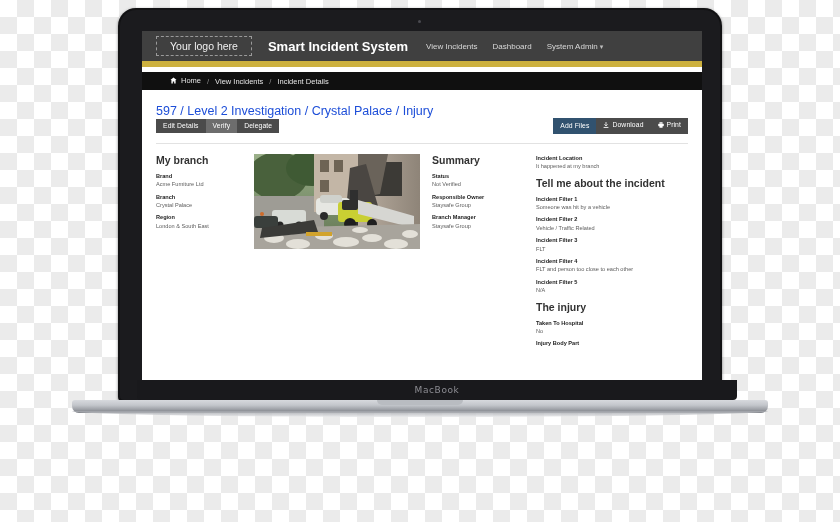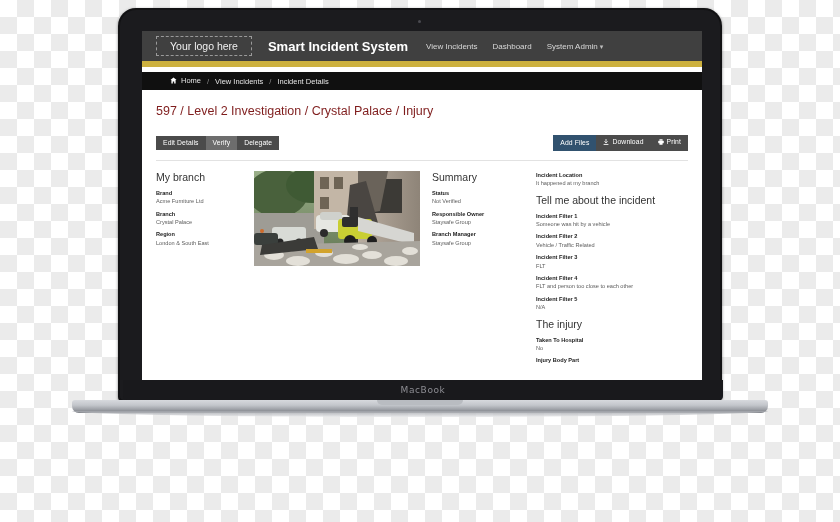--- a/index.html
+++ b/index.html
@@ -24,21 +24,21 @@
   .lid-inner{
     position:absolute;left:2px;top:2px;width:600px;height:390px;
     background:#1b1b1e;border-radius:16px 16px 4px 4px;
   }
   .camera{position:absolute;left:50%;top:10px;margin-left:-2px;width:3px;height:3px;border-radius:50%;background:#4a4a50;}
   .screen{
     position:absolute;left:22px;top:21px;width:560px;height:351px;
     background:#ffffff;overflow:hidden;
   }
   .chin{
-    position:absolute;left:3px;bottom:0;width:600px;height:20px;
+    position:absolute;left:17px;bottom:0;width:600px;height:20px;
     background:#19191c;border-radius:0 0 4px 4px;
     display:flex;align-items:center;justify-content:center;
   }
   .chin span{font-size:9px;color:#8d8d93;letter-spacing:.6px;font-family:"DejaVu Sans",sans-serif;}
   .base{
     position:absolute;left:-46px;top:392px;width:696px;height:13px;
     background:linear-gradient(#d7d9dd 0%,#c3c6cb 40%,#9a9da3 75%,#73767c 100%);
     border-radius:3px 3px 7px 7px;
   }
   .base-shadow{
@@ -61,39 +61,39 @@
   .navlink{color:#d8d8d8;font-size:8px;margin-right:15px;white-space:nowrap;}
   .caret{font-size:7px;color:#bdbdbd;margin-left:2px;}
   .stripe{height:6px;background:#cdb13f;}
   .gap{height:5px;background:#fff;}
   .crumbbar{height:18px;background:#101010;display:flex;align-items:center;padding-left:28px;}
   .crumb{color:#e3e3e3;font-size:7.5px;}
   .crumb-sep{color:#8c8c8c;font-size:7.5px;margin:0 6px;}
   .home-icon{margin-right:4px;display:inline-block;vertical-align:-1px;}
 
   .page{background:#fff;padding:10px 14px 0 14px;}
-  .title{font-size:12.5px;color:#7f1d1d;font-weight:400;margin:4px 0 17px 0;}
+  .title{font-size:12.5px;color:#1d4ed8;font-weight:400;margin:4px 0 0 0;}
 
   .btnrow{display:flex;align-items:center;justify-content:space-between;margin-bottom:9px;}
   .btngrp{display:flex;}
   .btn{
     font-size:6.8px;color:#fff;padding:4px 7px;border:0;
     white-space:nowrap;line-height:1;letter-spacing:.1px;
   }
   .btn.dark{background:#4b4b4b;}
   .btn.mid{background:#6d6d6d;}
   .btn.blue{background:#31526f;}
   .btn-ic{margin-right:3px;display:inline-block;vertical-align:-1px;}
 
   .rule{height:1px;background:#e2e2e2;margin:0 0 10px 0;}
   .c1{width:86px;flex:0 0 86px;}
   .c3{width:92px;flex:0 0 92px;}
   .c4{width:186px;flex:0 0 186px;}
 
-  .h2{font-size:10.5px;color:#333;font-weight:400;margin:0 0 6px 0;line-height:1.15;}
+  .h2{font-size:10.5px;color:#333;font-weight:700;margin:0 0 6px 0;line-height:1.15;}
   .h2.sp{margin-top:6px;}
   .lbl{font-size:5.6px;font-weight:bold;color:#222;margin-top:4px;line-height:1.5;}
   .lbl:first-of-type{margin-top:0;}
   .val{font-size:5.6px;color:#5d5d5d;line-height:1.5;}
 
   .photo{
     width:166px;height:95px;overflow:hidden;position:relative;background:#6d7a62;
   }
   .toprow{display:flex;gap:12px;}
 </style>

